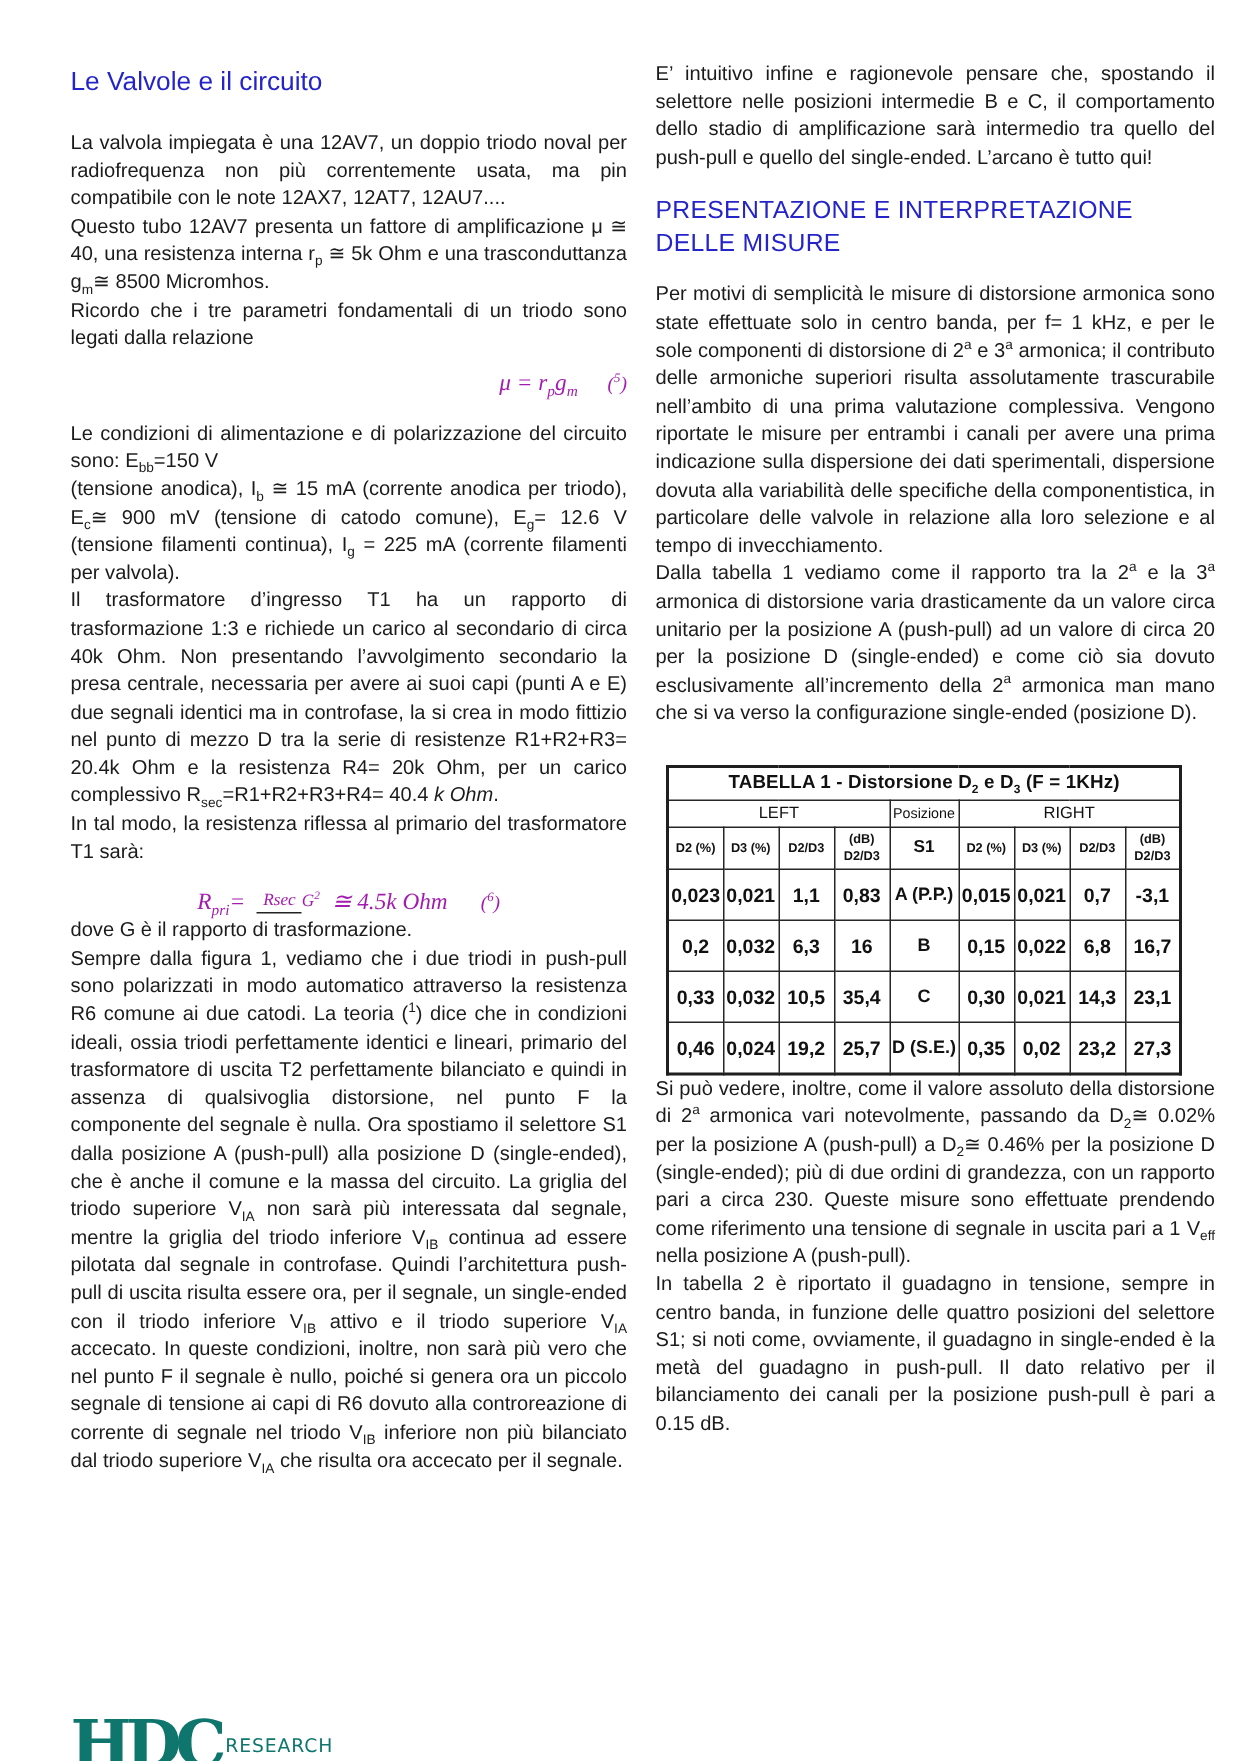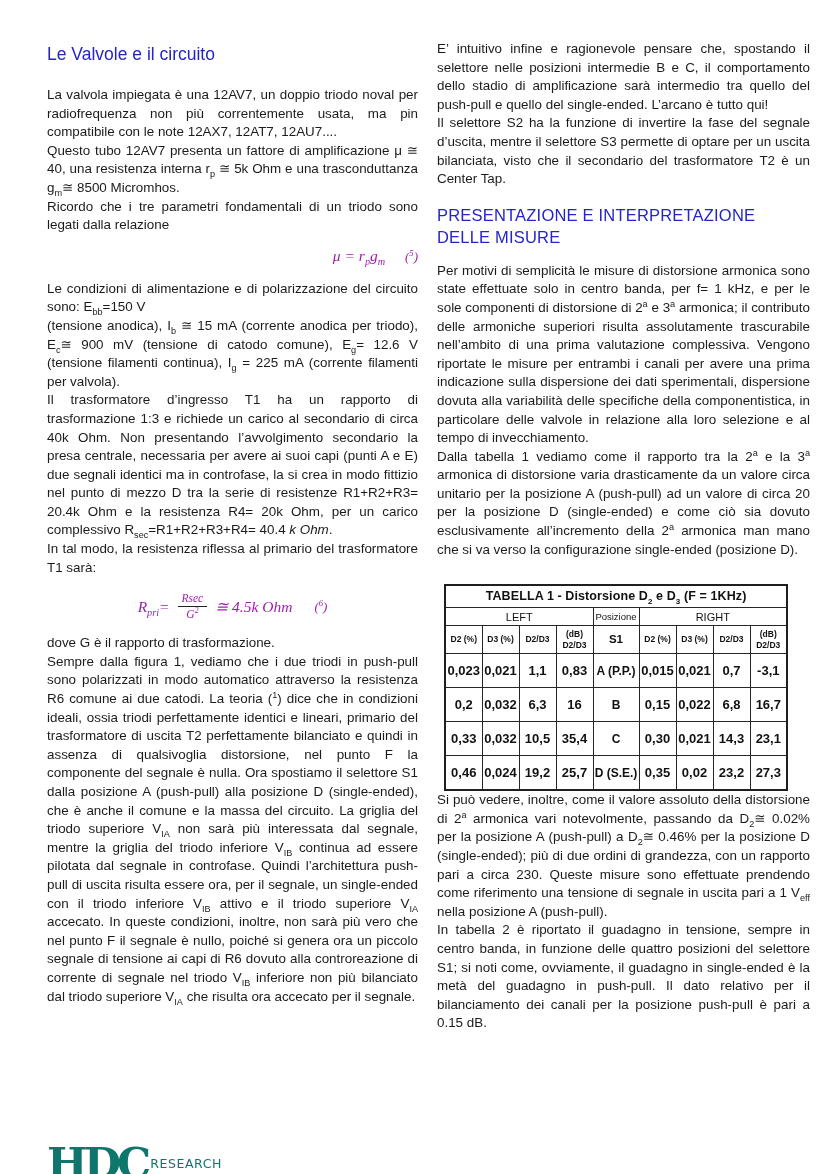--- a/index.html
+++ b/index.html
@@ -22,22 +22,22 @@
     margin:0; font-size:13.4px; line-height:18.6px; text-align:justify;
   }
   p.body sub, p.body sup { font-size:68%; line-height:0; }
 
   .formula {
     text-align:right; font-family:"Liberation Serif", serif; font-style:italic;
     font-size:15.5px; margin:12px 0 15px 0; color:#a21caf;
   }
   .formula .fnote { margin-left:16px; font-size:13px; }
   .formula sub, .formula sup { font-size:66%; line-height:0; }
-  .formula-flex { display:flex; justify-content:center; align-items:center; gap:6px; margin:15px 0 12px 0; }
-  .frac { display:inline-flex; flex-direction:column; align-items:center; margin:0 2px; }
+  .formula-flex { display:flex; justify-content:center; align-items:center; gap:6px; margin:15px 0 0 0; }
+  .frac { display:inline-flex; flex-direction:row; align-items:center; margin:0 2px; }
   .frac .num { font-size:11.5px; border-bottom:1.3px solid #222; padding:0 4px 1px 4px; line-height:1.15; }
   .frac .den { font-size:11.5px; line-height:1.2; padding-top:1px; }
 
   table.t1 {
     border-collapse:collapse; width:342px; margin:25px 0 0 7px;
     border:2px solid #1f1f1f; table-layout:fixed; color:#111;
   }
   table.t1 td {
     border:1px solid #262626; text-align:center; vertical-align:middle; padding:0 1px;
   }
@@ -96,21 +96,20 @@
       <span>≅ 4.5k Ohm</span>
       <span class="fnote">(<sup>6</sup>)</span>
     </div>
 
     <p class="body">dove G è il rapporto di trasformazione.</p>
     <p class="body">Sempre dalla figura 1, vediamo che i due triodi in push-pull sono polarizzati in modo automatico attraverso la resistenza R6 comune ai due catodi. La teoria (<sup>1</sup>) dice che in condizioni ideali, ossia triodi perfettamente identici e lineari, primario del trasformatore di uscita T2 perfettamente bilanciato e quindi in assenza di qualsivoglia distorsione, nel punto F la componente del segnale è nulla. Ora spostiamo il selettore S1 dalla posizione A (push-pull) alla posizione D (single-ended), che è anche il comune e la massa del circuito. La griglia del triodo superiore V<sub>IA</sub> non sarà più interessata dal segnale, mentre la griglia del triodo inferiore V<sub>IB</sub> continua ad essere pilotata dal segnale in controfase. Quindi l’architettura push-pull di uscita risulta essere ora, per il segnale, un single-ended con il triodo inferiore V<sub>IB</sub> attivo e il triodo superiore V<sub>IA</sub> accecato. In queste condizioni, inoltre, non sarà più vero che nel punto F il segnale è nullo, poiché si genera ora un piccolo segnale di tensione ai capi di R6 dovuto alla controreazione di corrente di segnale nel triodo V<sub>IB</sub> inferiore non più bilanciato dal triodo superiore V<sub>IA</sub> che risulta ora accecato per il segnale.</p>
   </div>
 
   <div class="col col-right">
     <p class="body">E’ intuitivo infine e ragionevole pensare che, spostando il selettore nelle posizioni intermedie B e C, il comportamento dello stadio di amplificazione sarà intermedio tra quello del push-pull e quello del single-ended.  L’arcano è tutto qui!</p>
-    <p class="body">Il selettore S2 ha la funzione di invertire la fase del segnale d’uscita, mentre il selettore S3 permette di optare per un uscita bilanciata, visto che il secondario del trasformatore T2 è un Center Tap.</p>
 
     <h2 class="sec">PRESENTAZIONE E INTERPRETAZIONE DELLE MISURE</h2>
 
     <p class="body">Per motivi di semplicità le misure di distorsione armonica sono state effettuate solo in centro banda, per f= 1 kHz, e per le sole componenti di distorsione di 2<sup>a</sup> e 3<sup>a</sup> armonica; il contributo delle armoniche superiori risulta assolutamente trascurabile nell’ambito di una prima valutazione complessiva. Vengono riportate le misure per entrambi i canali per avere  una prima indicazione sulla dispersione dei dati sperimentali, dispersione dovuta alla variabilità delle specifiche della componentistica, in particolare delle valvole in relazione alla loro selezione e al tempo di invecchiamento.</p>
     <p class="body">Dalla tabella 1 vediamo come il rapporto tra la 2<sup>a</sup> e la 3<sup>a</sup> armonica di distorsione varia drasticamente da un valore circa unitario per la posizione A (push-pull) ad un valore di circa 20 per la posizione D (single-ended) e come ciò sia dovuto esclusivamente all’incremento della 2<sup>a</sup> armonica man mano che si va verso la configurazione single-ended (posizione D).</p>
 
     <table class="t1">
       <colgroup>
         <col style="width:37px">
           <col style="width:37px">

